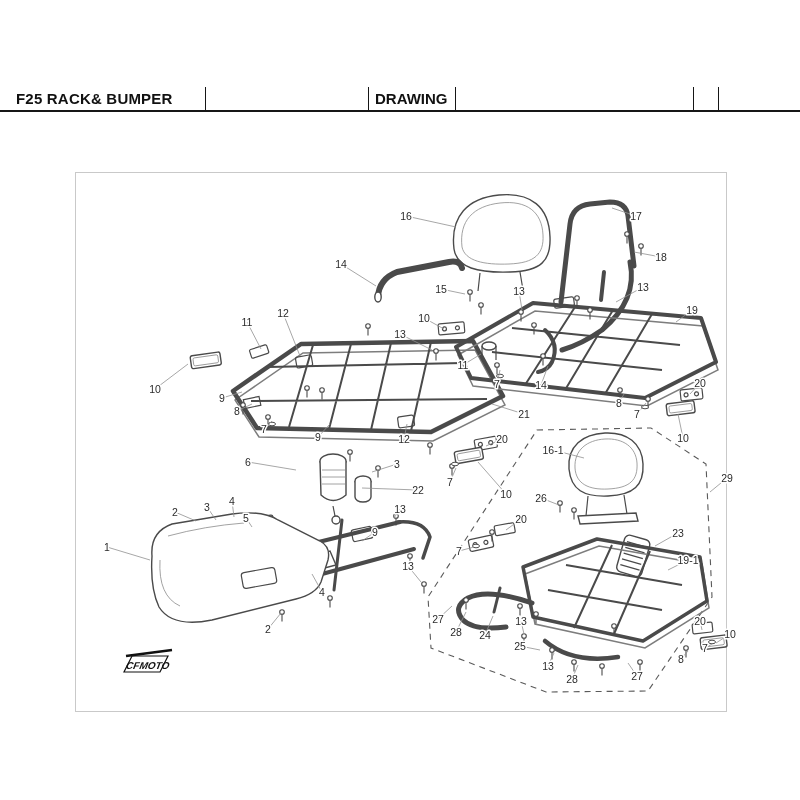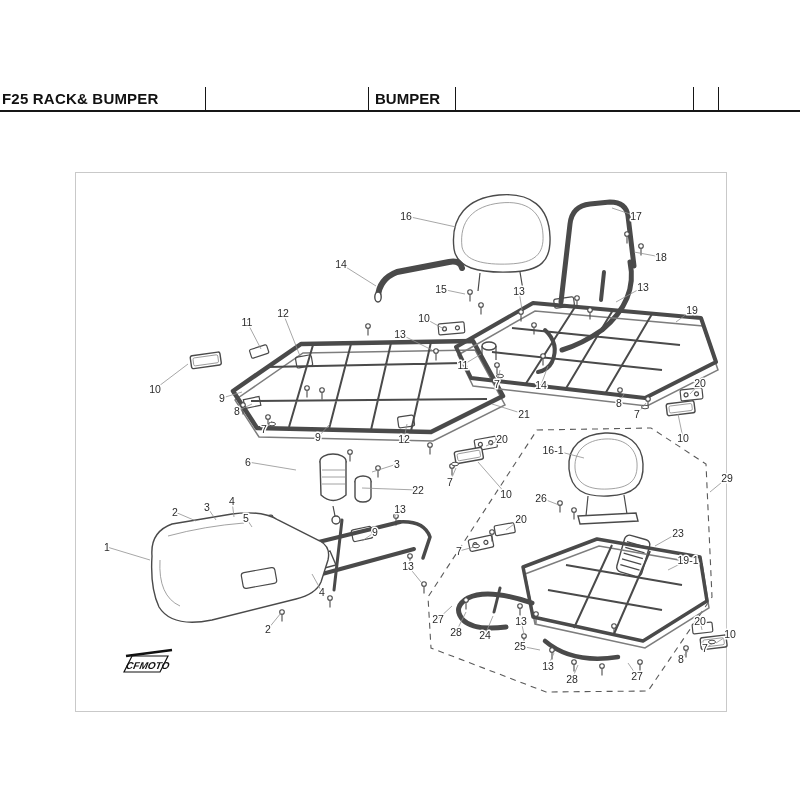--- a/index.html
+++ b/index.html
@@ -1,21 +1,21 @@
 <!DOCTYPE html>
 <html><head>
 <meta charset="utf-8">
 <style>
   html,body{margin:0;padding:0;background:#fff}
   body{width:800px;height:800px;overflow:hidden;font-family:"Liberation Sans",sans-serif}
   .page{position:relative;width:800px;height:800px;background:#fff}
 
   
   .titlebar{position:absolute;left:0;top:87px;width:800px;height:23px;border-bottom:2px solid #161616;color:#111;font-weight:bold}
-  .tb-title{position:absolute;left:2px;bottom:3px;font-size:15px;letter-spacing:.2px;white-space:nowrap}
+  .tb-title{position:absolute;left:16px;bottom:3px;font-size:15px;letter-spacing:.2px;white-space:nowrap}
   .tb-drawing{position:absolute;left:375px;bottom:3px;font-size:15px}
   .tick{position:absolute;top:0;width:1px;height:23px;background:#161616}
 
   
   .frame{position:absolute;left:75px;top:172px;width:650px;height:538px;border:1px solid #c9c9c9;background:#fff}
 
   
   svg.art{position:absolute;left:0;top:0;width:800px;height:800px;pointer-events:none}
   .part{fill:#fff;stroke:#4a4a4a;stroke-width:1.4}
   .thin{fill:none;stroke:#8a8a8a;stroke-width:.8}
@@ -29,21 +29,21 @@
                paint-order:stroke;stroke:#fff;stroke-width:3px;stroke-linejoin:round}
   text.logo{font-family:"Liberation Sans",sans-serif;font-size:10px;font-weight:bold;font-style:italic;fill:#111}
 </style>
 </head>
 <body>
 
 <div class="page">
 
   <header class="titlebar">
     <span class="tb-title">F25 RACK&amp; BUMPER</span>
-    <span class="tb-drawing">BUMPER</span>
+    <span class="tb-drawing">DRAWING</span>
     <span class="tick" style="left:205px"></span>
     <span class="tick" style="left:368px"></span>
     <span class="tick" style="left:455px"></span>
     <span class="tick" style="left:693px"></span>
     <span class="tick" style="left:718px"></span>
   </header>
 
   <div class="frame"></div>
 
   <svg class="art" viewBox="0 0 800 800">

